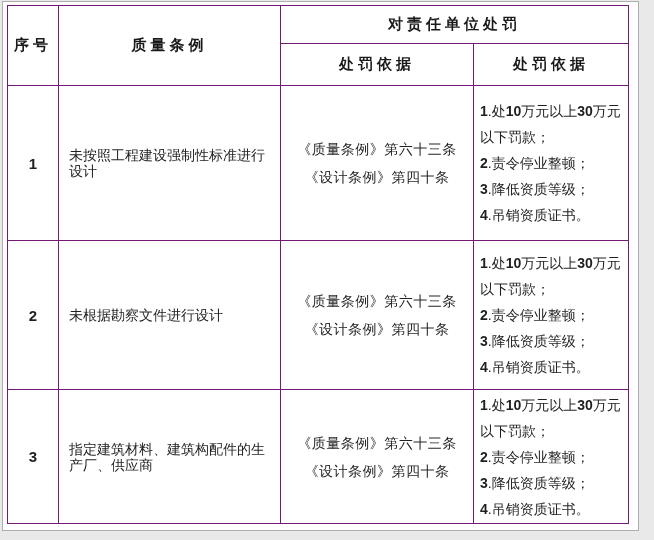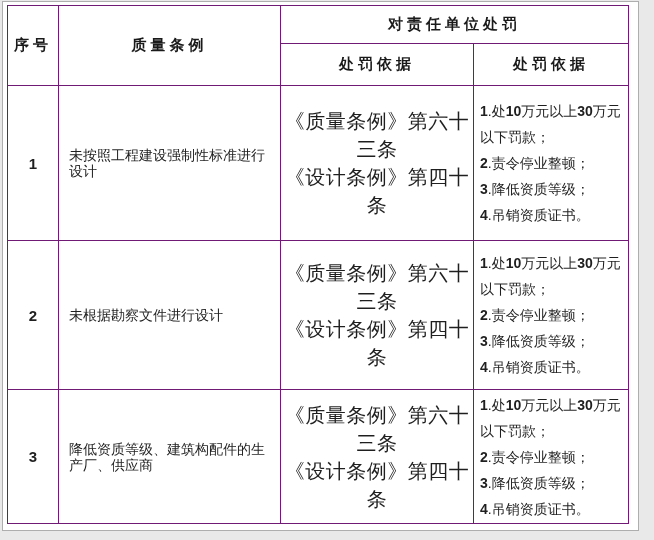--- a/index.html
+++ b/index.html
@@ -55,21 +55,21 @@
     font-size: 15px;
     font-weight: bold;
   }
   td.item-cell {
     font-size: 14px;
     line-height: 16px;
     padding: 0 8px 0 10px;
     text-align: left;
   }
   td.basis-cell {
-    font-size: 20px;
+    font-size: 14px;
     line-height: 28px;
     text-align: center;
     letter-spacing: 0.5px;
   }
   td.content-cell {
     font-size: 14px;
     line-height: 26px;
     padding: 0 2px 0 6px;
     text-align: left;
   }
@@ -122,21 +122,21 @@
           </td>
           <td class="content-cell">
             <div><b>1</b>.处<b>10</b>万元以上<b>30</b>万元以下罚款；</div>
             <div><b>2</b>.责令停业整顿；</div>
             <div><b>3</b>.降低资质等级；</div>
             <div><b>4</b>.吊销资质证书。</div>
           </td>
         </tr>
         <tr class="row-3">
           <td class="serial-cell">3</td>
-          <td class="item-cell">降低资质等级、建筑构配件的生产厂、供应商</td>
+          <td class="item-cell">指定建筑材料、建筑构配件的生产厂、供应商</td>
           <td class="basis-cell">
             <div>《质量条例》第六十三条</div>
             <div>《设计条例》第四十条</div>
           </td>
           <td class="content-cell">
             <div><b>1</b>.处<b>10</b>万元以上<b>30</b>万元以下罚款；</div>
             <div><b>2</b>.责令停业整顿；</div>
             <div><b>3</b>.降低资质等级；</div>
             <div><b>4</b>.吊销资质证书。</div>
           </td>

